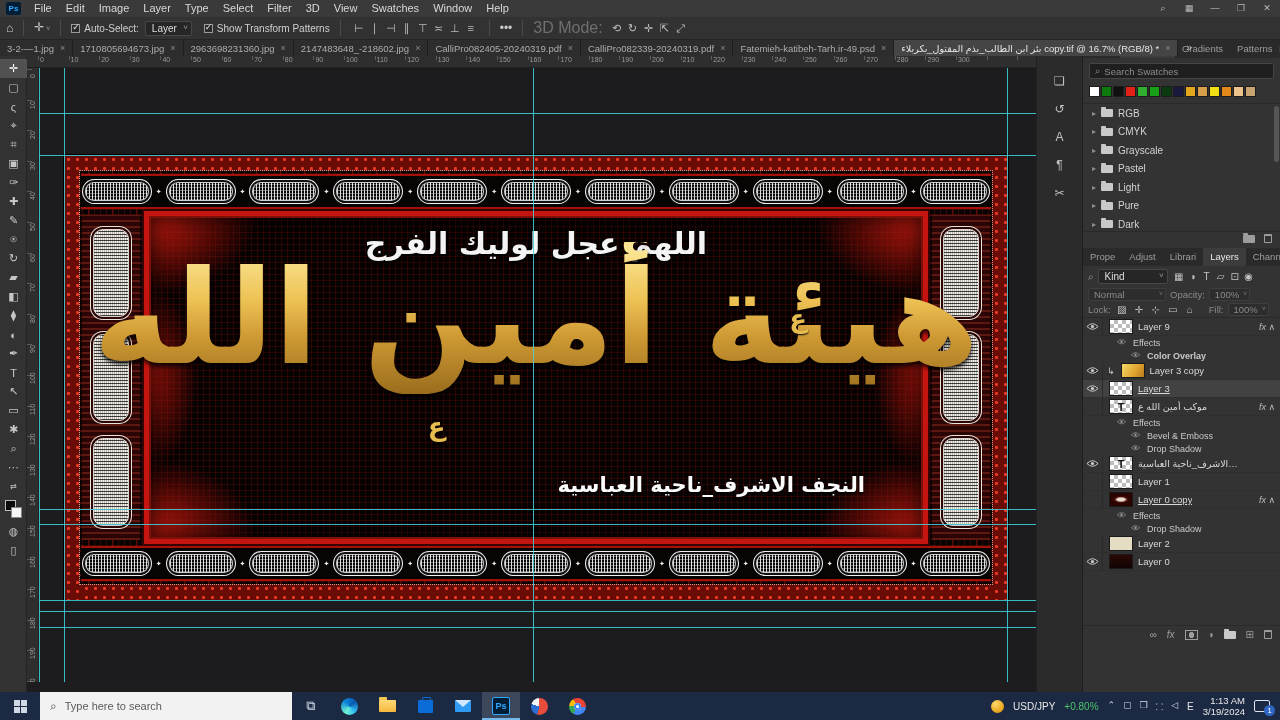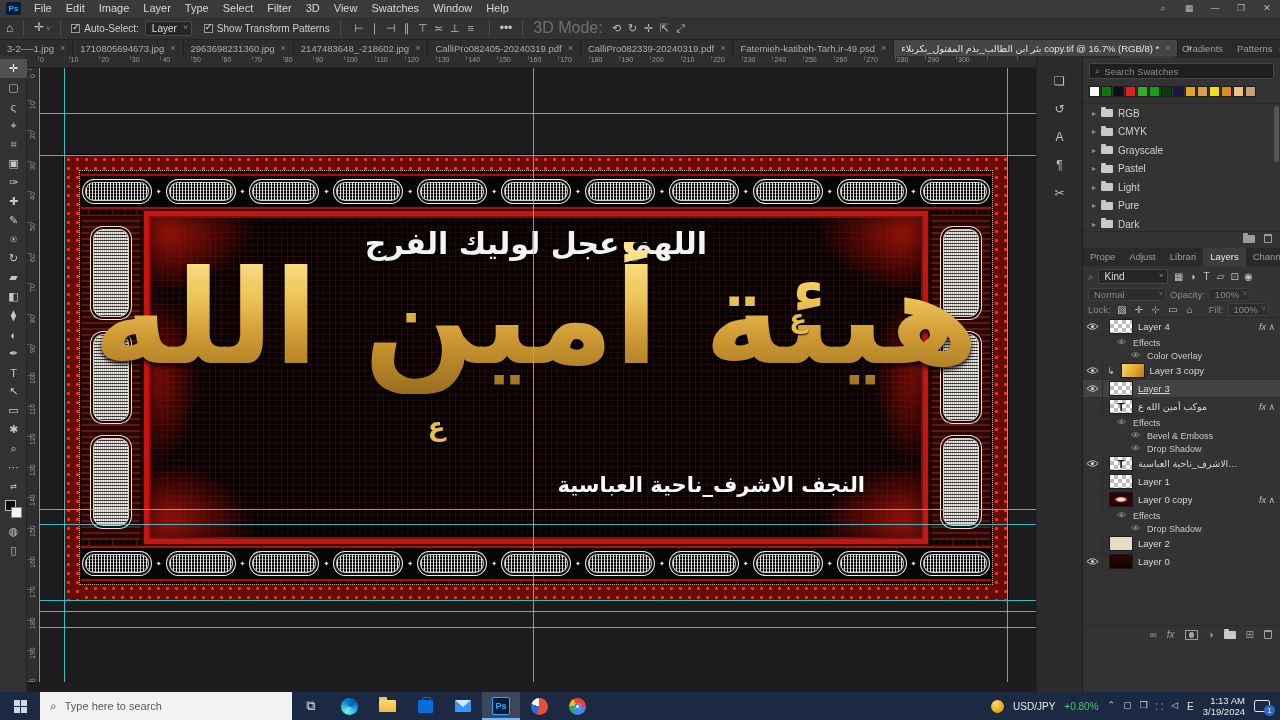--- a/index.html
+++ b/index.html
@@ -591,31 +591,31 @@
     </div>
     <div id="layerslist">
         <div class="lrow">
           <span class="eyecell">
             <svg width="13" height="9" viewBox="0 0 14 9">
               <path d="M1 4.5 Q7 -1.5 13 4.5 Q7 10.5 1 4.5Z" fill="none" stroke="#cfcfcf"></path>
               <circle cx="7" cy="4.5" r="1.7" fill="#cfcfcf"></circle>
             </svg>
           </span>
           <span class="thumb t-lattice"></span>
-          <span class="lname" style="max-width: 100px;">Layer 4</span>
+          <span class="lname" style="max-width: 100px;">Layer 9</span>
           <span class="fxtag">fx ∧</span>
         </div>
         <div class="effrow" style="padding-left: 32px;">
           <span><span style="opacity:.65;transform:scale(.75);display:inline-block"><svg width="13" height="9" viewBox="0 0 14 9">
                 <path d="M1 4.5 Q7 -1.5 13 4.5 Q7 10.5 1 4.5Z" fill="none" stroke="#cfcfcf"></path>
                 <circle cx="7" cy="4.5" r="1.7" fill="#cfcfcf"></circle>
               </svg></span></span>
           <span>Effects</span>
         </div>
-        <div class="effrow" style="padding-left: 46px;">
+        <div class="effrow" style="padding-left: 46px; font-weight: bold;">
           <span><span style="opacity:.65;transform:scale(.75);display:inline-block"><svg width="13" height="9" viewBox="0 0 14 9">
                 <path d="M1 4.5 Q7 -1.5 13 4.5 Q7 10.5 1 4.5Z" fill="none" stroke="#cfcfcf"></path>
                 <circle cx="7" cy="4.5" r="1.7" fill="#cfcfcf"></circle>
               </svg></span></span>
           <span>Color Overlay</span>
         </div>
         <div class="lrow">
           <span class="eyecell">
             <svg width="13" height="9" viewBox="0 0 14 9">
               <path d="M1 4.5 Q7 -1.5 13 4.5 Q7 10.5 1 4.5Z" fill="none" stroke="#cfcfcf"></path>
@@ -674,21 +674,21 @@
           <span class="lname" style="max-width: 100px;">النجف الاشرف_ناحية العباسية</span>
         </div>
         <div class="lrow">
           <span class="eyecell"></span>
           <span class="thumb t-lattice"></span>
           <span class="lname" style="max-width: 100px;">Layer 1</span>
         </div>
         <div class="lrow">
           <span class="eyecell"></span>
           <span class="thumb t-darkoval"></span>
-          <span class="lname" style="max-width: 100px;">Layer 0 copy</span>
+          <span class="lname" style="max-width: 100px; text-decoration: underline;">Layer 0 copy</span>
           <span class="fxtag">fx ∧</span>
         </div>
         <div class="effrow" style="padding-left: 32px;">
           <span><span style="opacity:.65;transform:scale(.75);display:inline-block"><svg width="13" height="9" viewBox="0 0 14 9">
                 <path d="M1 4.5 Q7 -1.5 13 4.5 Q7 10.5 1 4.5Z" fill="none" stroke="#cfcfcf"></path>
                 <circle cx="7" cy="4.5" r="1.7" fill="#cfcfcf"></circle>
               </svg></span></span>
           <span>Effects</span>
         </div>
         <div class="effrow" style="padding-left: 46px;">

